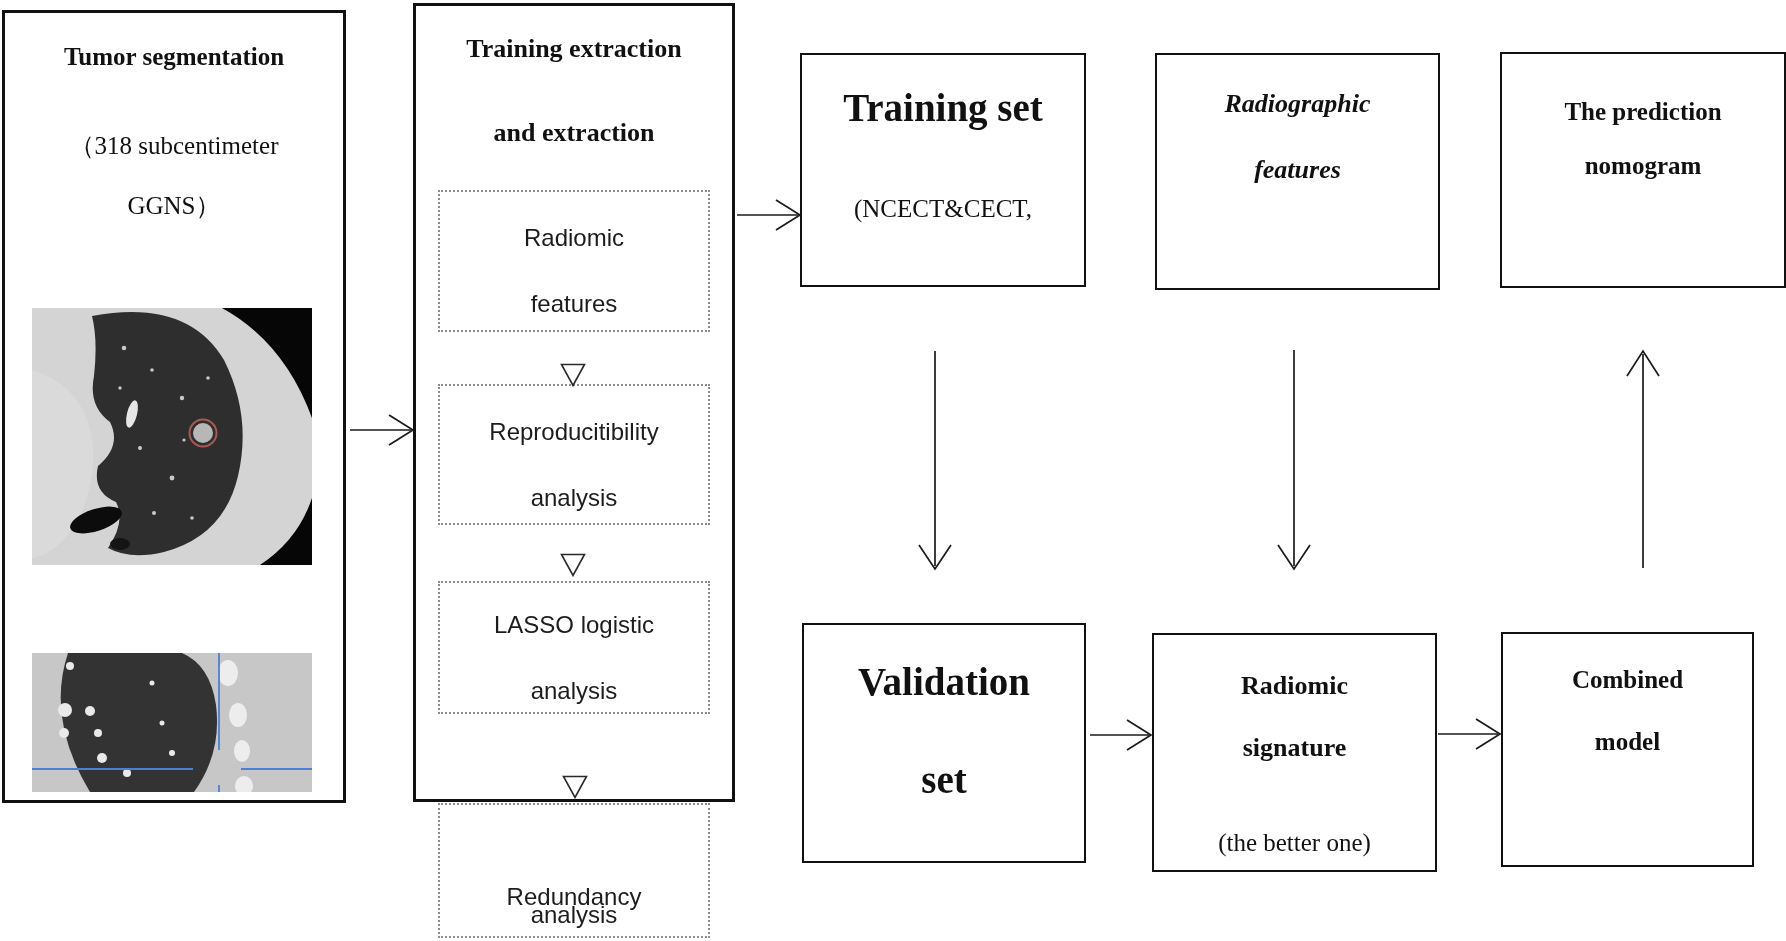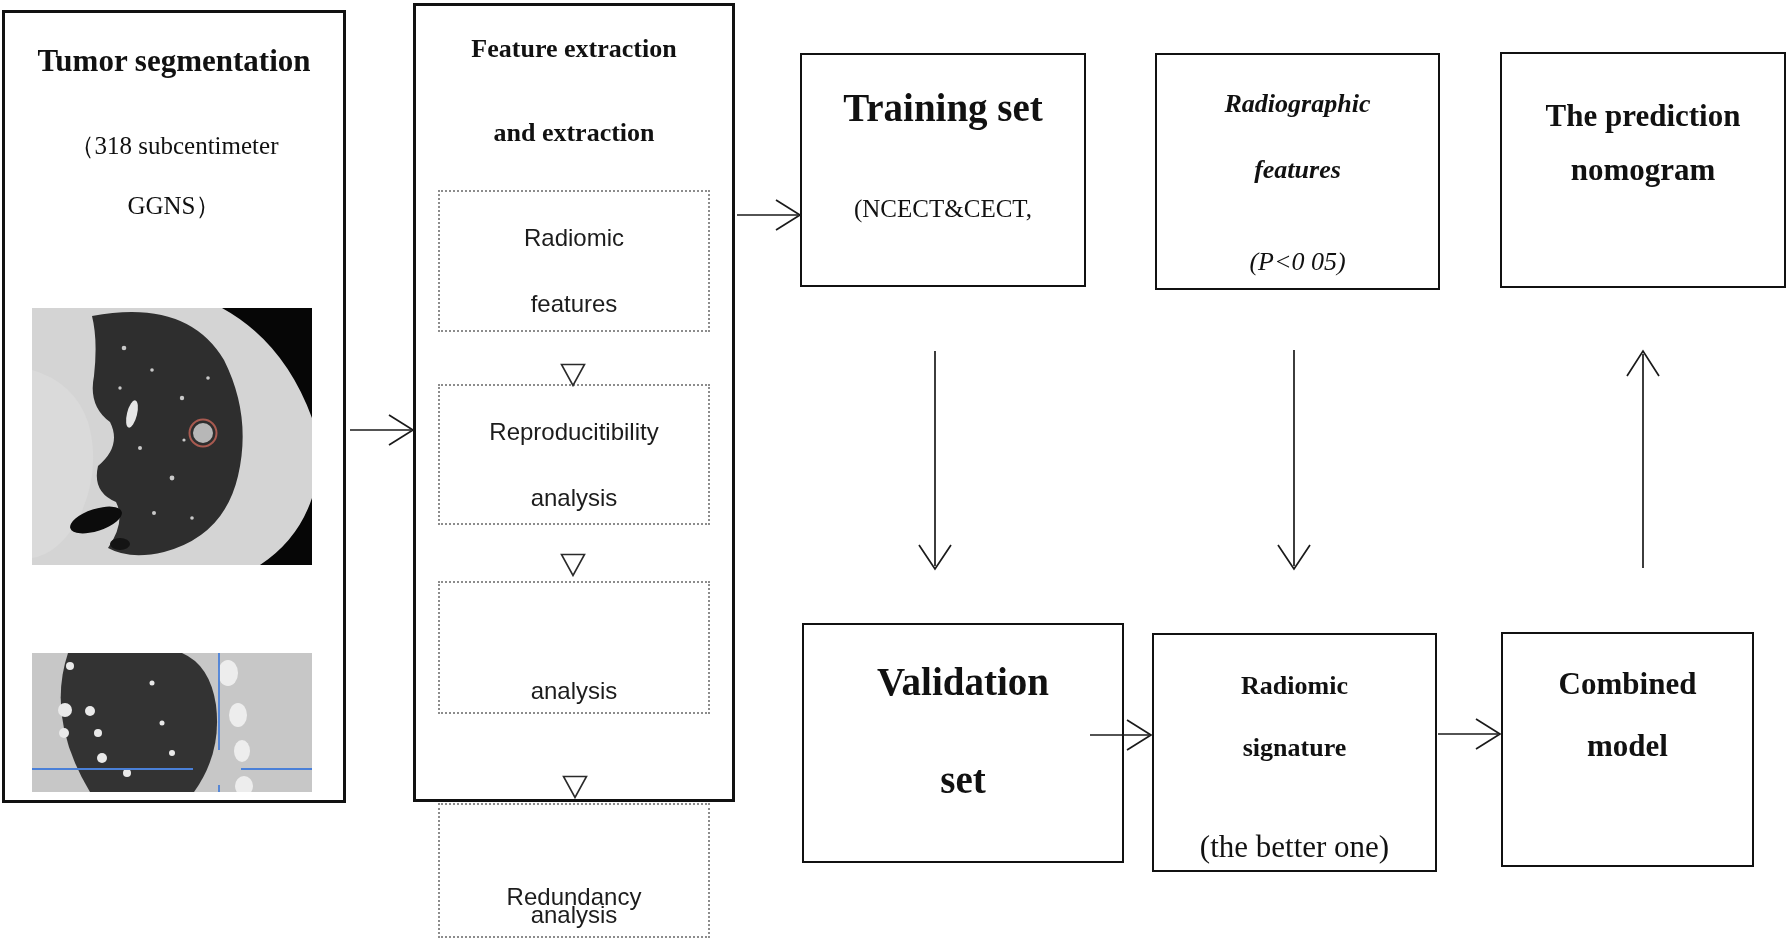--- a/index.html
+++ b/index.html
@@ -24,21 +24,21 @@
     background:#fff;
   }
   .line{
     position:absolute;left:0;right:0;
     text-align:center;
     white-space:nowrap;
   }
   .serif-b{font-family:"Liberation Serif",serif;font-weight:bold;}
   .serif-r{font-family:"Liberation Serif",serif;font-weight:normal;}
   .sans-r{font-family:"Liberation Sans",sans-serif;font-weight:normal;color:#1c1c1c;}
-  .fs27{font-size:31px;}
+  .fs27{font-size:25px;}
   .fs29{font-size:39px;}
   .fs26{font-size:26px;}
   .fs25{font-size:25px;}
   .fs24{font-size:24px;}
   .ct-img{position:absolute;display:block;}
   .overlay{position:absolute;left:0;top:0;pointer-events:none;}
   .arrow-line{stroke:#1a1a1a;stroke-width:1.7;fill:none;}
   .tri{position:absolute;width:26px;height:24px;}
 </style>
 </head>
@@ -100,35 +100,36 @@
       <g stroke-width="1.8">
         <line x1="187" y1="0" x2="187" y2="97" stroke="#4a80d8"></line>
         <line x1="187" y1="132" x2="187" y2="139" stroke="#4a80d8"></line>
         <line x1="0" y1="116" x2="161" y2="116" stroke="#4a80d8"></line>
         <line x1="209" y1="116" x2="280" y2="116" stroke="#4a80d8"></line>
       </g>
     </svg>
   </div>
 
   <div class="solid-box thick" style="left:413px;top:3px;width:322px;height:799px;background:transparent;">
-    <span class="line serif-b fs26" style="top:28px;">Feature extraction</span>
+    <span class="line serif-b fs26" style="top:28px;">Training extraction</span>
     <span class="line serif-b fs26" style="top:112px;">and extraction</span>
   </div>
 
   <div class="dotted-box" style="left:438px;top:190px;width:272px;height:142px;">
     <span class="line sans-r fs24" style="top:32px;">Radiomic</span>
     <span class="line sans-r fs24" style="top:98px;">features</span>
   </div>
 
   <div class="dotted-box" style="left:438px;top:384px;width:272px;height:141px;">
     <span class="line sans-r fs24" style="top:32px;">Reproducitibility</span>
     <span class="line sans-r fs24" style="top:98px;">analysis</span>
   </div>
 
   <div class="dotted-box" style="left:438px;top:581px;width:272px;height:133px;">
+    <span class="line sans-r fs24" style="top:28px;">LASSO logistic</span>
     <span class="line sans-r fs24" style="top:94px;">analysis</span>
   </div>
 
   <div class="dotted-box" style="left:438px;top:803px;width:272px;height:135px;">
     <span class="line sans-r fs24" style="top:30px;margin-top:48px;">Redundancy</span>
     <span class="line sans-r fs24" style="top:96px;">analysis</span>
   </div>
 
   <svg class="tri" style="left:560px;top:363px;" viewBox="0 0 26 24">
     <polygon points="1.5,1.5 24.5,1.5 13,22.5" fill="#ffffff" stroke="#2a2a2a" stroke-width="1.6"></polygon>
@@ -141,29 +142,28 @@
   </svg>
 
   <div class="solid-box" style="left:800px;top:53px;width:286px;height:234px;">
     <span class="line serif-b fs29" style="top:30px;">Training set</span>
     <span class="line serif-r fs25" style="top:140px;">(NCECT&amp;CECT,</span>
   </div>
 
   <div class="solid-box" style="left:1155px;top:53px;width:285px;height:237px;font-style:italic;">
     <span class="line serif-b fs26" style="top:34px;">Radiographic</span>
     <span class="line serif-b fs26" style="top:100px;">features</span>
-    <span class="line serif-r fs26" style="top:192px;">(P&lt;0 05)</span>
   </div>
 
   <div class="solid-box" style="left:1500px;top:52px;width:286px;height:236px;">
     <span class="line serif-b fs27" style="top:44px;">The prediction</span>
     <span class="line serif-b fs27" style="top:98px;">nomogram</span>
   </div>
 
-  <div class="solid-box" style="left:802px;top:623px;width:322px;height:240px;">
+  <div class="solid-box" style="left:802px;top:623px;width:284px;height:240px;">
     <span class="line serif-b fs29" style="top:34px;">Validation</span>
     <span class="line serif-b fs29" style="top:132px;">set</span>
   </div>
 
   <div class="solid-box" style="left:1152px;top:633px;width:285px;height:239px;">
     <span class="line serif-b fs26" style="top:36px;">Radiomic</span>
     <span class="line serif-b fs26" style="top:98px;">signature</span>
     <span class="line serif-r fs27" style="top:194px;">(the better one)</span>
   </div>
 

